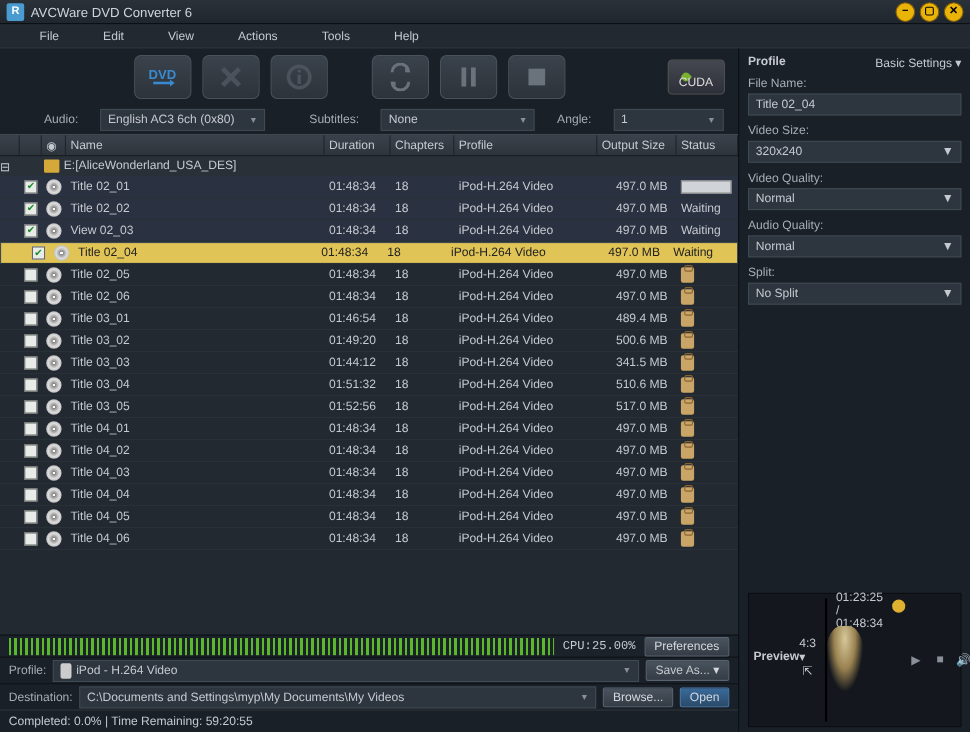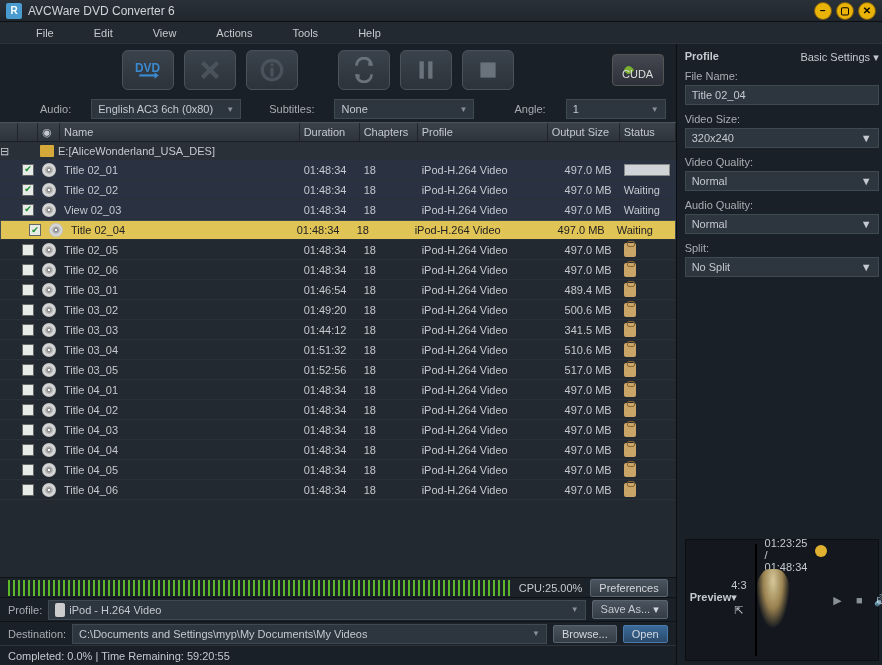--- a/index.html
+++ b/index.html
@@ -36,21 +36,21 @@
 .row>div{padding:0 4px;height:100%;display:flex;align-items:center;}
 .row .col-size{justify-content:flex-end;padding-right:8px;}
 .chk{width:12px;height:12px;background:#e8ece8;border:1px solid #666;display:flex;align-items:center;justify-content:center;}
 .chk.on::after{content:"✔";color:#1a8a2a;font-size:9px;line-height:1;}
 .disc-icn{width:14px;height:14px;border-radius:7px;background:radial-gradient(circle,#fff 12%,#888 14%,#ddd 50%,#999 100%);}
 .clip-icn{width:12px;height:14px;background:#caa568;border-radius:2px;position:relative;}
 .clip-icn::before{content:"";position:absolute;top:-2px;left:3px;width:6px;height:4px;border:1px solid #8a6530;border-radius:2px;}
 .pbar{width:46px;height:12px;background:#d0d4d8;border:1px solid #888;}
 .statusrow{height:20px;display:flex;align-items:center;padding:0 8px;border-top:1px solid #0f1317;background:#1c2229;}
 .wave{flex:1;height:16px;background:repeating-linear-gradient(90deg,#5ab82a 0 2px,#1c2229 2px 5px);mask:linear-gradient(#000,#000);}
-.cpu{margin:18px 8px;}
+.cpu{margin:18px 8px;font-family:Liberation Mono, monospace;}
 .btn{background:linear-gradient(#4a545e,#343c45);border:1px solid #5a6470;padding:2px 8px;border-radius:2px;cursor:pointer;color:#d4d8de;}
 .btn.blue{background:linear-gradient(#3a6a9a,#2a4a6a);border-color:#4a7aaa;}
 .bottomrow{height:24px;display:flex;align-items:center;padding:0 8px;gap:6px;border-top:1px solid #0f1317;}
 .completion{height:20px;border-top:1px solid #2d343c;display:flex;align-items:center;padding:0 8px;background:#1a2028;}
 .rlabel{font-weight:bold;color:#c5c9d0;margin-bottom:2px;}
 .rheader{display:flex;justify-content:space-between;align-items:center;margin-bottom:6px;}
 .rfield{background:#2d353e;border:1px solid #3f4952;height:20px;display:flex;align-items:center;padding:0 6px;margin:3px 0 8px 0;justify-content:space-between;cursor:pointer;}
 .preview{margin-top:auto;border:1px solid #0c0f12;background:#14181e;padding:4px;display:flex;flex-direction:row;}
 .preview-hdr{display:flex;align-items:center;justify-content:space-between;margin-bottom:4px;}
 .preview-img{height:112px;background:linear-gradient(135deg,#6a5528 0%,#3a3018 40%,#1a1608 100%);margin:0 8px;border:1px solid #000;position:relative;}
@@ -136,26 +136,26 @@
           </svg>
         </div>
     </div>
 
     <div class="sel-row">
       <span class="lbl" style="margin-left:30px">Audio:</span>
       <div class="sel" style="width:150px">
           <span>English AC3 6ch (0x80)</span>
           <span class="arr">▼</span>
         </div>
-      <span class="lbl" style="margin-left:8px">Subtitles:</span>
+      <span class="lbl" style="margin-left:20px">Subtitles:</span>
       <div class="sel" style="width:140px">
           <span>None</span>
           <span class="arr">▼</span>
         </div>
-      <span class="lbl" style="margin-left:20px">Angle:</span>
+      <span class="lbl" style="">Angle:</span>
       <div class="sel" style="width:100px">
           <span>1</span>
           <span class="arr">▼</span>
         </div>
     </div>
 
     <div class="hdr">
       <div class="col-exp"></div>
         <div class="col-chk"></div>
       <div class="col-disc">

